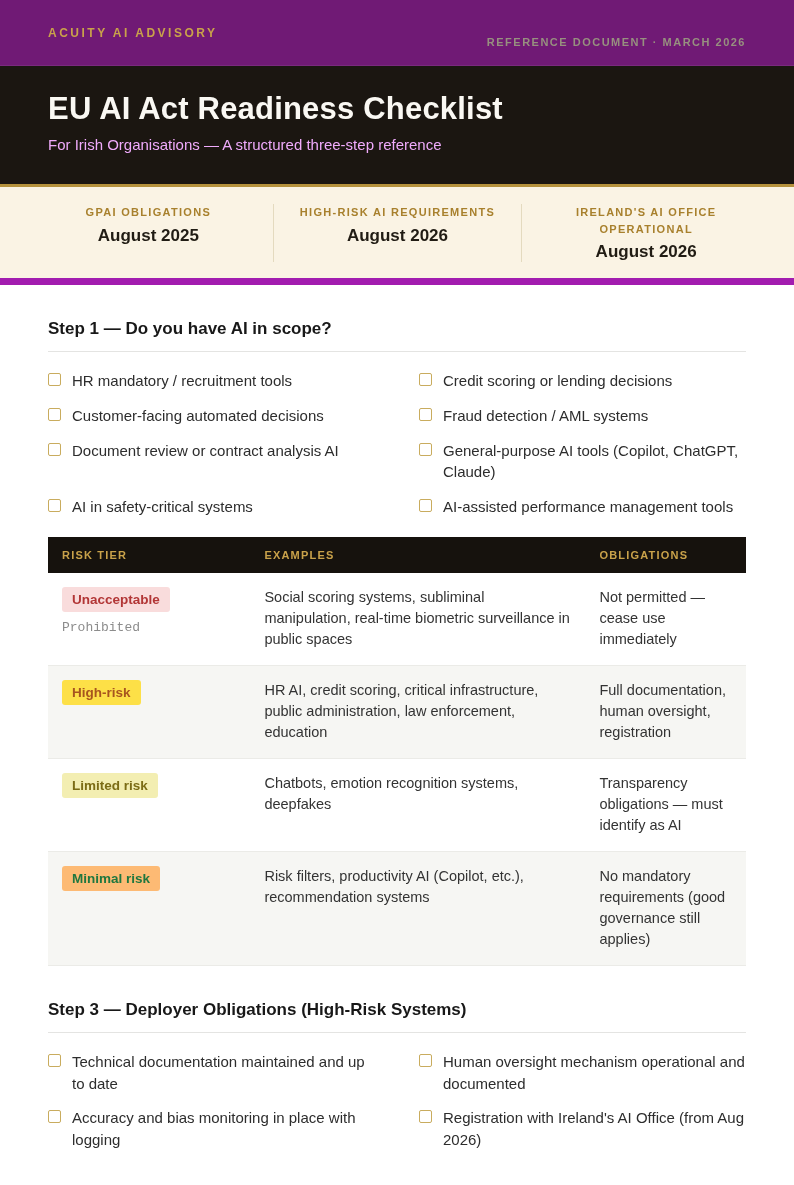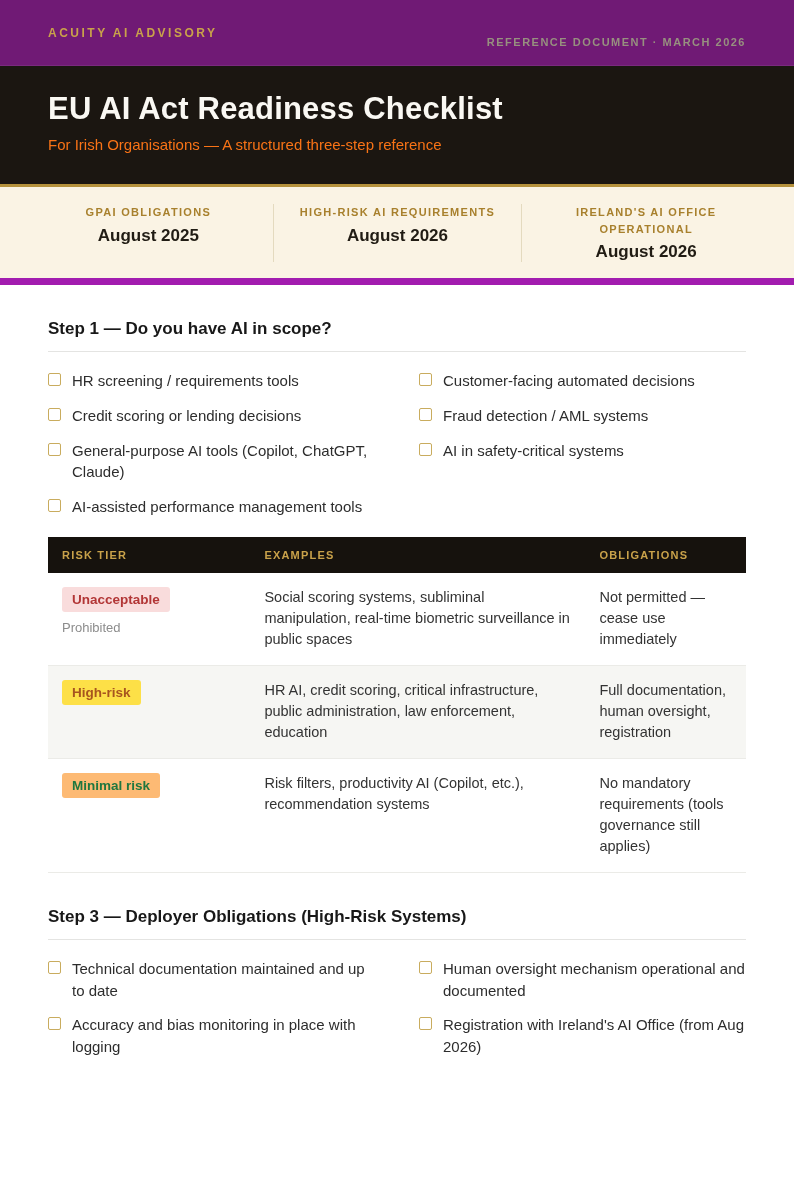--- a/index.html
+++ b/index.html
@@ -10,21 +10,21 @@
   
   .topbar { background:#701a75; height:66px; display:flex; align-items:center;
             justify-content:space-between; padding:0 48px;
             border-bottom:1px solid rgba(255,255,255,0.07); }
   .brand { color:#c9a24a; font-size:12px; font-weight:700; letter-spacing:2.5px; }
   .topmeta { color:#97907f; font-size:11px; font-weight:700; letter-spacing:1.5px;margin-top:19px; }
 
   
   .hero { background:#1b1611; padding:25px 48px 31px; border-bottom:3px solid #b5913c; }
   .hero h1 { color:#faf8f3; font-size:31px; font-weight:700; letter-spacing:0.2px; margin-bottom:9px; }
-  .hero .subtitle { color:#f97316; font-size:15px; font-weight:400; }
+  .hero .subtitle { color:#f0abfc; font-size:15px; font-weight:400; }
 
   
   .deadlines { background:#faf3e4; display:grid; grid-template-columns:1fr 1fr 1fr;
                padding:17px 24px 16px; border-bottom:7px solid #a21caf; }
   .deadline-cell { text-align:center; padding:0 20px; }
   .deadline-cell + .deadline-cell { border-left:1px solid #e4dabf; }
   .deadline-label { color:#a8802d; font-size:11px; font-weight:700; letter-spacing:1.3px;
                     line-height:1.5; max-width:210px; margin:0 auto 5px; }
   .deadline-date { color:#211c14; font-size:17px; font-weight:700; margin-top:4px; }
 
@@ -49,21 +49,21 @@
   table.risk th.col-obligations { width:23%; }
   table.risk tbody td { vertical-align:top; padding:14px 14px 15px; font-size:14.5px;
                         color:#333; line-height:1.45; border-bottom:1px solid #ebebe7; }
   table.risk tbody tr:nth-child(even) { background:#f6f6f3; }
   .tier-badge { display:inline-block; padding:3px 10px; border-radius:3px;
                 font-size:13.5px; font-weight:700; }
   .tier-unacceptable { background:#f9dcdc; color:#b23636; }
   .tier-high { background:#fde047; color:#a7551f; }
   .tier-limited { background:#f3eeb2; color:#7b6c15; }
   .tier-minimal { background:#fdba74; color:#20773f; }
-  .tier-note { font-size:13px; color:#8c8c8c; margin-top:7px; }
+  .tier-note { font-size:13px; color:#8c8c8c; margin-top:7px;font-family:Liberation Mono, monospace; }
   .tier-note:empty { display:none; }
 </style>
 </head>
 <body>
 
 <div class="page">
 
   <div class="topbar">
     <div class="brand">ACUITY AI ADVISORY</div>
     <div class="topmeta">REFERENCE DOCUMENT · MARCH 2026</div>
@@ -92,38 +92,42 @@
       </div>
     </div>
 
   <main>
 
     <h2>Step 1 — Do you have AI in scope?</h2>
     <div class="checklist">
 
         <div class="check-item">
           <span class="checkbox"></span>
-          <span class="check-label">HR screening / requirements tools</span>
+          <span class="check-label">HR mandatory / recruitment tools</span>
+        </div>
+
+        <div class="check-item">
+          <span class="checkbox"></span>
+          <span class="check-label">Credit scoring or lending decisions</span>
         </div>
 
         <div class="check-item">
           <span class="checkbox"></span>
           <span class="check-label">Customer-facing automated decisions</span>
         </div>
 
         <div class="check-item">
           <span class="checkbox"></span>
-          <span class="check-label">Credit scoring or lending decisions</span>
-        </div>
-
-        <div class="check-item">
-          <span class="checkbox"></span>
           <span class="check-label">Fraud detection / AML systems</span>
         </div>
 
+        <div class="check-item">
+          <span class="checkbox"></span>
+          <span class="check-label">Document review or contract analysis AI</span>
+        </div>
 
         <div class="check-item">
           <span class="checkbox"></span>
           <span class="check-label">General-purpose AI tools (Copilot, ChatGPT, Claude)</span>
         </div>
 
         <div class="check-item">
           <span class="checkbox"></span>
           <span class="check-label">AI in safety-critical systems</span>
         </div>
@@ -155,28 +159,36 @@
 
           <tr>
             <td>
               <span class="tier-badge tier-high">High-risk</span>
               
             </td>
             <td>HR AI, credit scoring, critical infrastructure, public administration, law enforcement, education</td>
             <td>Full documentation, human oversight, registration</td>
           </tr>
 
+          <tr>
+            <td>
+              <span class="tier-badge tier-limited">Limited risk</span>
+              
+            </td>
+            <td>Chatbots, emotion recognition systems, deepfakes</td>
+            <td>Transparency obligations — must identify as AI</td>
+          </tr>
 
           <tr>
             <td>
               <span class="tier-badge tier-minimal">Minimal risk</span>
               
             </td>
             <td>Risk filters, productivity AI (Copilot, etc.), recommendation systems</td>
-            <td>No mandatory requirements (tools governance still applies)</td>
+            <td>No mandatory requirements (good governance still applies)</td>
           </tr>
         </tbody>
     </table>
 
     <h2>Step 3 — Deployer Obligations (High-Risk Systems)</h2>
     <div class="checklist">
 
         <div class="check-item">
           <span class="checkbox"></span>
           <span class="check-label">Technical documentation maintained and up to date</span>

